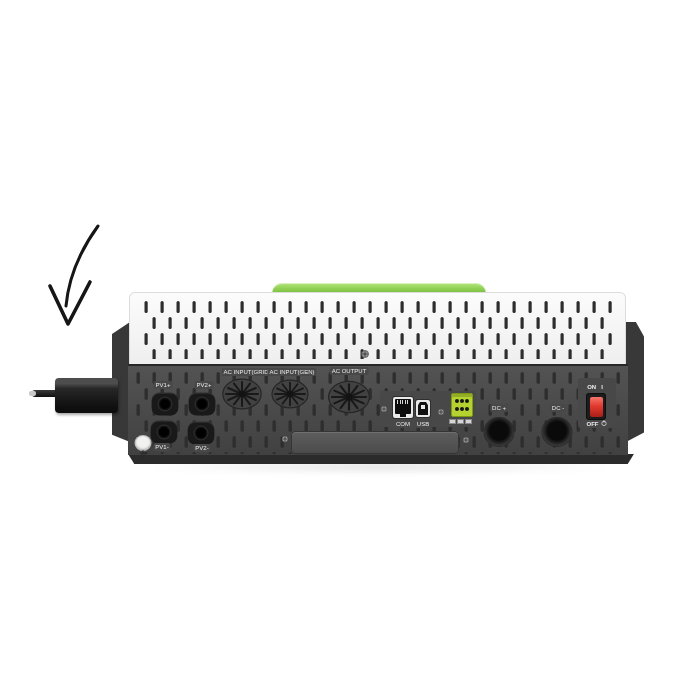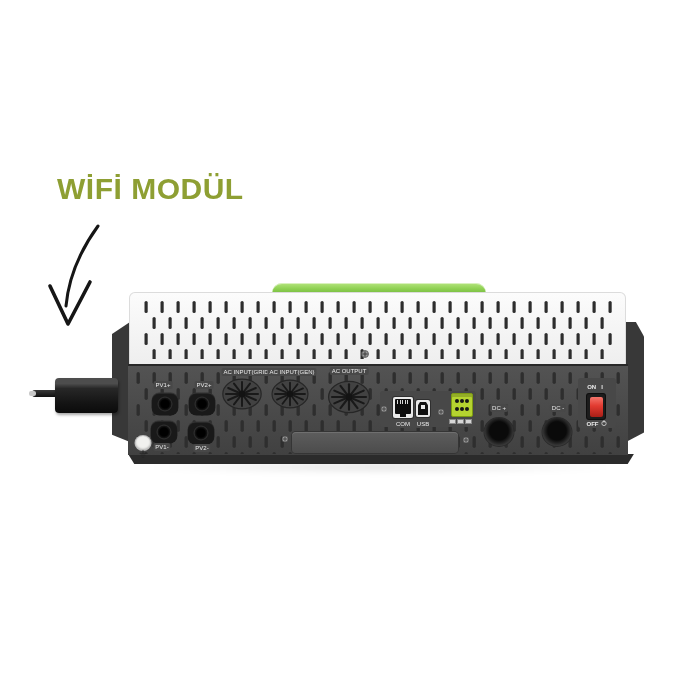--- a/index.html
+++ b/index.html
@@ -133,21 +133,20 @@
       <symbol id="gnd" viewBox="0 0 12 12">
         <path d="M6 1v4M2 5h8M3.6 7.6h4.8M5 10.2h2" stroke="#262626" stroke-width="1.2" stroke-linecap="round" fill="none"></path>
       </symbol>
       <symbol id="pwr" viewBox="0 0 10 10">
         <circle cx="5" cy="5.6" r="3.1" fill="none" stroke="#eaeaea" stroke-width="1"></circle>
         <path d="M5 1v3.4" stroke="#eaeaea" stroke-width="1.2"></path>
       </symbol>
     </defs>
   </svg>
 
-  <div class="headline">WİFİ MODÜL</div>
   <svg class="arrow" width="72" height="112" viewBox="0 0 72 112">
     <path d="M60 8 C44 30 31 56 28 88" fill="none" stroke="#161616" stroke-width="3" stroke-linecap="round"></path>
     <path d="M12 68 L30 106 L52 64" fill="none" stroke="#161616" stroke-width="3.6" stroke-linecap="round" stroke-linejoin="round"></path>
   </svg>
 
   <div class="floorshadow"></div>
   <div class="bracket l"></div>
   <div class="bracket r"></div>
   <div class="base"></div>
   <div class="handle"></div>

